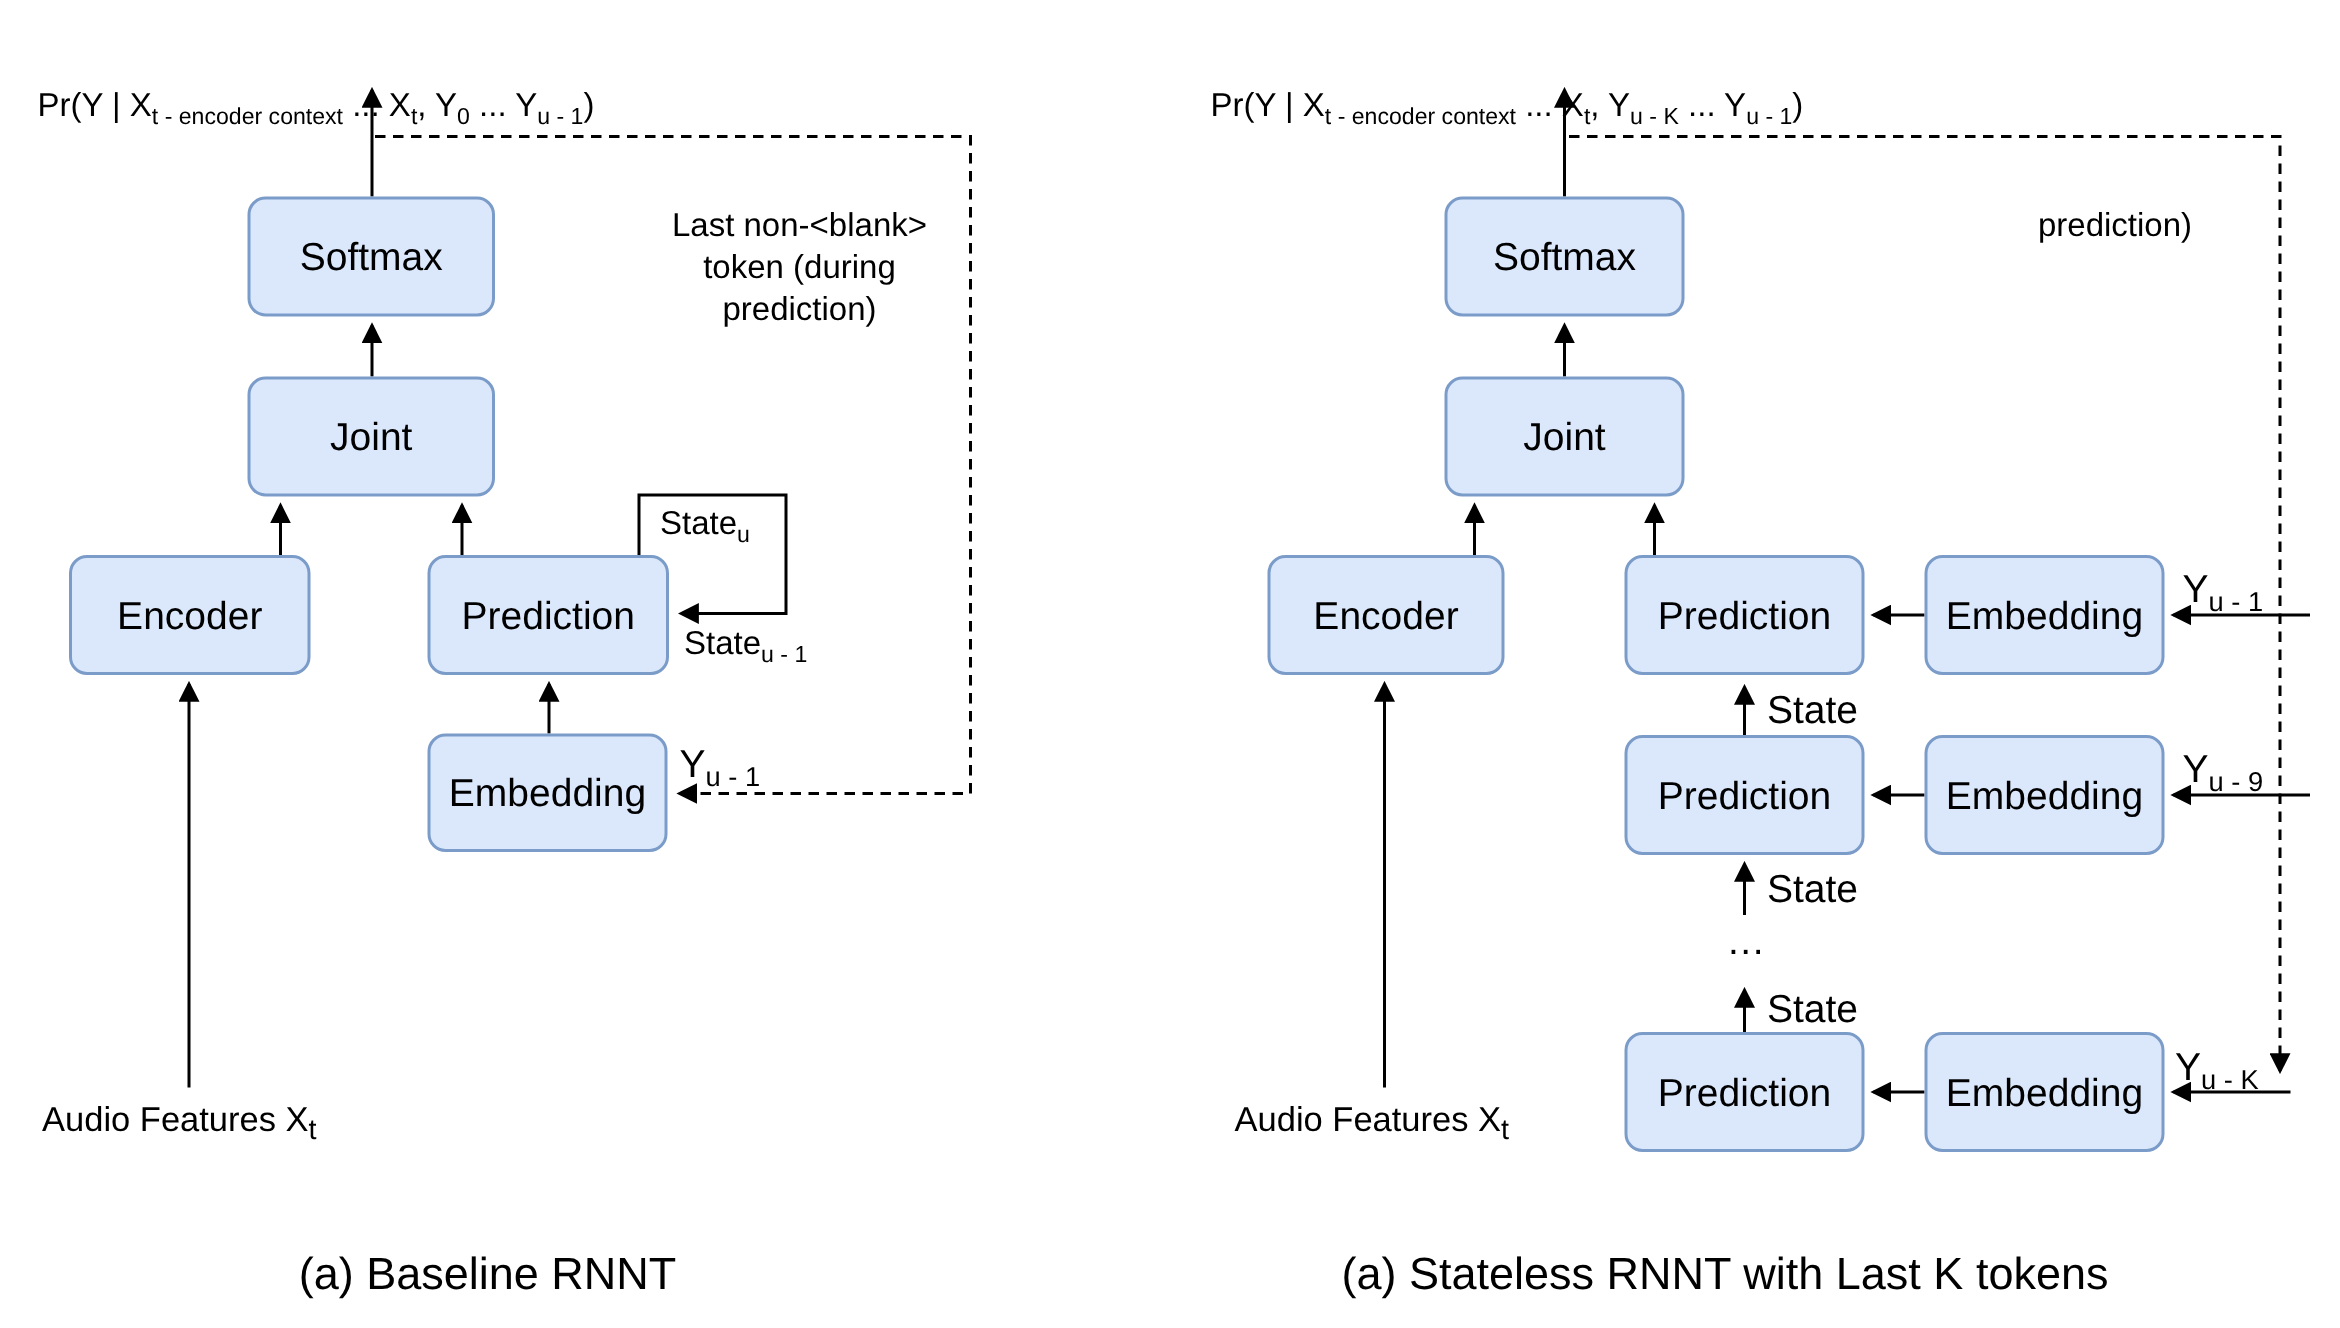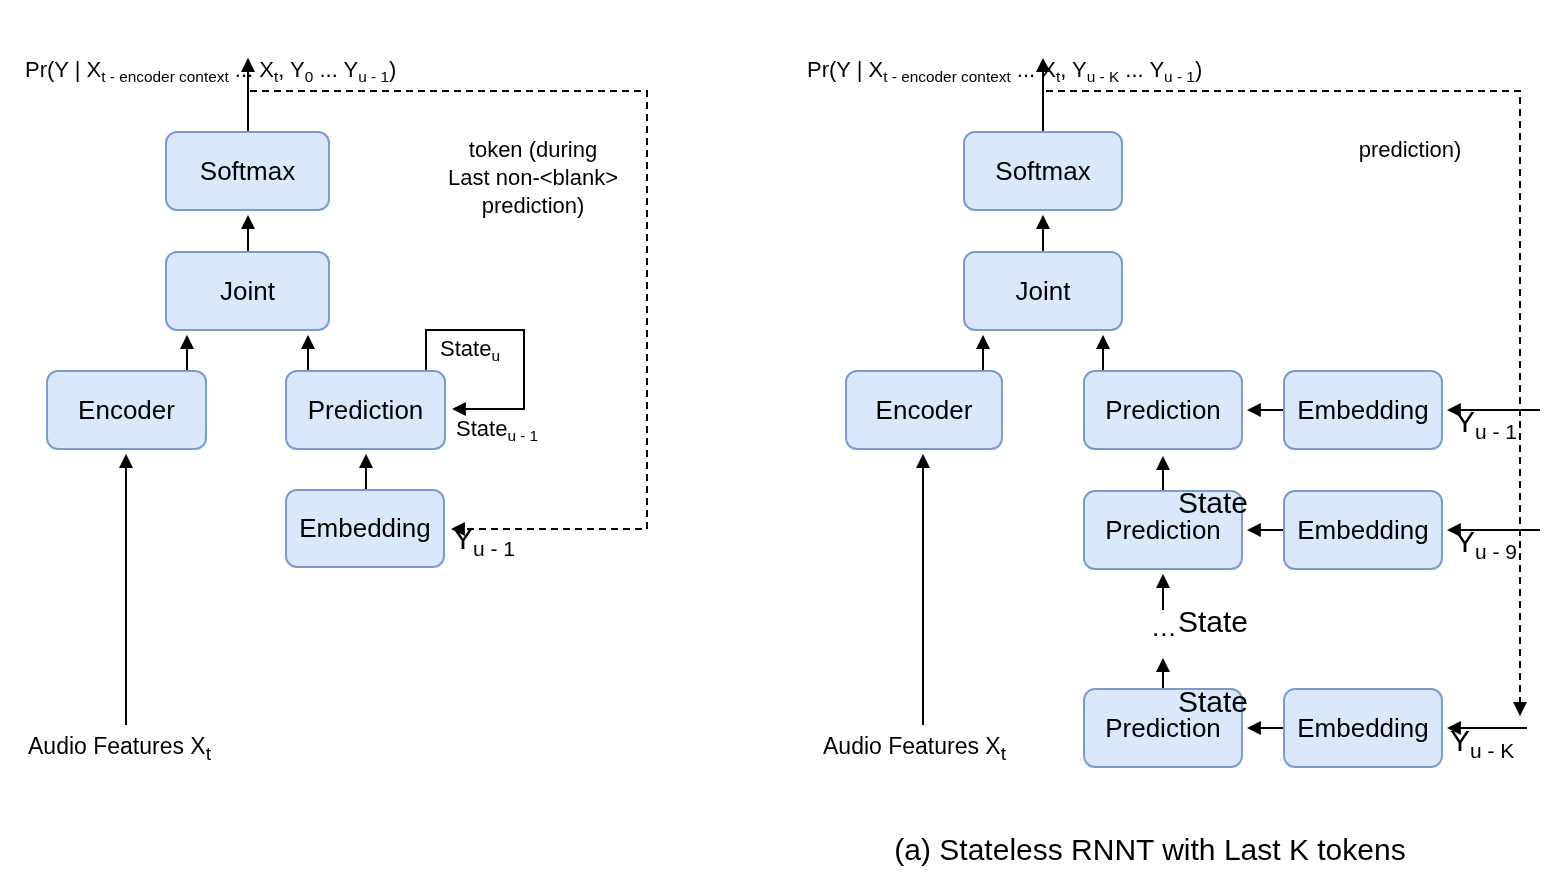--- a/index.html
+++ b/index.html
@@ -39,23 +39,22 @@
   }
   .formula {
     position: absolute;
     font-size: 22px;
     white-space: nowrap;
     margin-top: 45px;
   }
   .formula sub, .sublabel sub, .staterect sub { font-size: 0.7em; }
   .sublabel {
     position: absolute;
-    font-size: 30px;
-    white-space: nowrap;
-    margin-top: 28px;
+    font-size: 26px;
+    white-space: nowrap;
   }
   .annotation {
     position: absolute;
     width: 240px;
     text-align: center;
     font-size: 22px;
     line-height: 28px;
   }
   .audio-label {
     position: absolute;
@@ -132,39 +131,40 @@
     <span>Encoder</span>
   </div>
   <div class="node" style="left:285px; top:370px; width:161px; height:80px">
     <span>Prediction</span>
   </div>
   <div class="node" style="left:285px; top:489px; width:160px; height:79px">
     <span>Embedding</span>
   </div>
 
   <div class="annotation" style="left:413px; top:136px">
+    <div>Last non-&lt;blank&gt;</div>
     <div>token (during</div>
-    <div>Last non-&lt;blank&gt;</div>
     <div>prediction)</div>
   </div>
 
   <div class="staterect" style="left:440px; top:336px">
     <span>State</span><sub>u</sub>
   </div>
   <div class="staterect" style="left:456px; top:416px">
     <span>State</span><sub>u - 1</sub>
   </div>
   <div class="sublabel" style="left:453px; top:494px">
     <span>Y</span><sub>u - 1</sub>
   </div>
 
   <div class="audio-label" style="left:28px; top:733px">
     <span>Audio Features X</span><sub>t</sub>
   </div>
 
+  <div class="caption" style="left:125px; top:833px; width:400px">(a) Baseline RNNT</div>
 
   <div class="formula" style="left:807px; top:12px">
     <span>Pr(Y | X</span><sub>t - encoder context</sub><span> ... X</span><sub>t</sub><span>, Y</span><sub>u - K</sub><span> ... Y</span><sub>u - 1</sub><span>)</span>
   </div>
 
   <div class="node" style="left:963px; top:131px; width:160px; height:80px">
     <span>Softmax</span>
   </div>
   <div class="node" style="left:963px; top:251px; width:160px; height:80px">
     <span>Joint</span>

